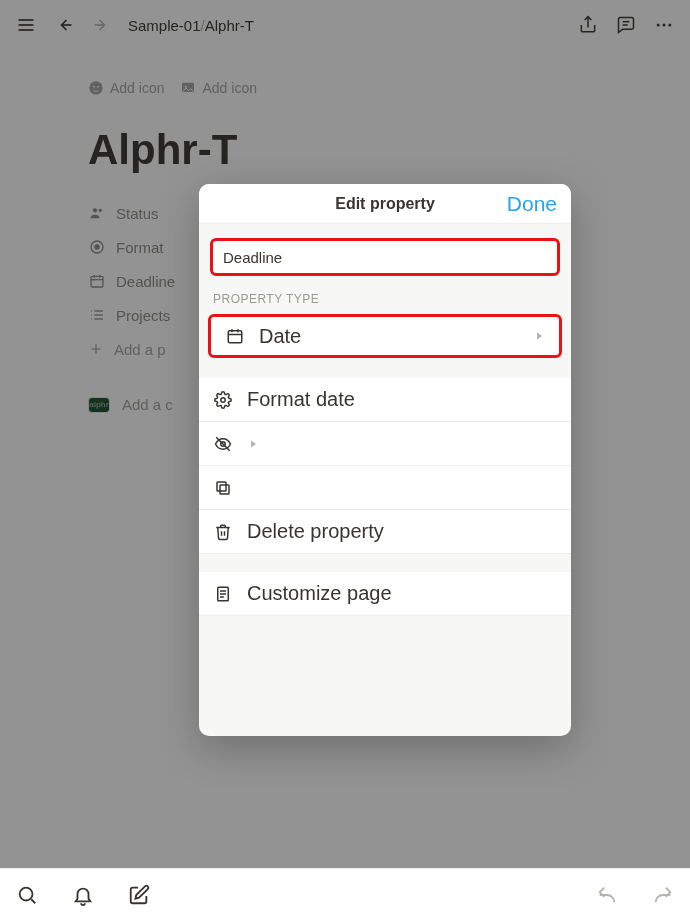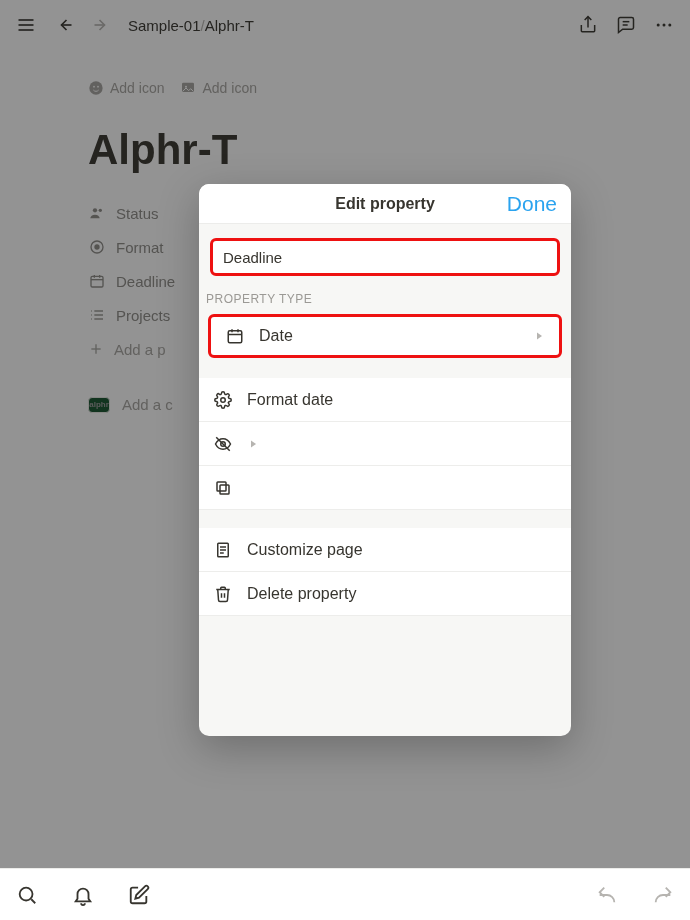--- a/index.html
+++ b/index.html
@@ -25,22 +25,22 @@
     .avatar{width:22px;height:16px;border-radius:4px;background:#14532d;border:1px solid #e8e7e4;display:flex;align-items:center;justify-content:center;font-size:8px;color:#999;font-weight:600;}
     
     .scrim{position:absolute;inset:0;background:rgba(15,15,15,0.45);}
     
     .sheet{position:absolute;left:159px;top:184px;width:372px;height:552px;background:#f7f7f5;border-radius:10px;box-shadow:0 12px 40px rgba(0,0,0,.25);overflow:hidden;display:flex;flex-direction:column;margin-left:40px;}
     .sheet-head{height:40px;background:#fff;display:flex;align-items:center;justify-content:center;position:relative;border-bottom:1px solid #ececea;}
     .sheet-title{font-size:16px;font-weight:600;color:#37352f;}
     .sheet-done{position:absolute;right:14px;top:0;height:40px;display:flex;align-items:center;color:#2aa3ef;font-size:21px;cursor:pointer;}
     .name-wrap{padding:14px 11px 10px;}
     .name-field{width:100%;height:38px;border:3px solid #e11;border-radius:6px;background:#fff;padding:0 10px;font-size:15px;color:#37352f;outline:none;}
-    .section-label{font-size:12px;letter-spacing:.04em;color:#9b9995;padding:6px 7px 8px;font-weight:500;}
-    .row{height:44px;background:#fff;border-top:1px solid #ededeb;border-bottom:1px solid #ededeb;display:flex;align-items:center;padding:0 14px;gap:14px;font-size:16px;color:#37352f;cursor:pointer;}
+    .section-label{font-size:12px;letter-spacing:.04em;color:#9b9995;padding:6px 14px 8px;font-weight:500;}
+    .row{height:44px;background:#fff;border-top:1px solid #ededeb;border-bottom:1px solid #ededeb;display:flex;align-items:center;padding:0 14px;gap:14px;font-size:20px;color:#37352f;cursor:pointer;}
     .row + .row{border-top:none;}
     .row.group-gap-top{margin-top:20px;}
     .row.customize-gap{margin-top:18px;}
     .row.hlred{border:3px solid #e11;border-radius:6px;margin:0 9px;width:calc(100% - 18px);height:44px;}
     .row-ic{width:20px;height:20px;display:flex;align-items:center;justify-content:center;color:#37352f;flex:none;}
     .row-lbl{flex:1;}
     .chev{color:#b6b4b0;}
     
     .bottombar{position:absolute;left:0;right:0;bottom:0;height:52px;border-top:1px solid #ececea;background:#fff;display:flex;align-items:center;padding:0 14px;gap:30px;}
     .bottombar .bspacer{flex:1;}
@@ -236,43 +236,43 @@
       </span>
     </div>
     <div class="row">
       <span class="row-ic">
         <svg width="18" height="18" viewBox="0 0 24 24" fill="none" stroke="currentColor" stroke-width="2">
             <rect x="8" y="8" width="12" height="12" rx="1"></rect>
             <rect x="4" y="4" width="12" height="12" rx="1"></rect>
           </svg>
       </span>
     </div>
+    <div class="row">
+      <span class="row-ic">
+        <svg width="18" height="18" viewBox="0 0 24 24" fill="none" stroke="currentColor" stroke-width="2">
+            <polyline points="3 6 5 6 21 6"></polyline>
+            <path d="M19 6l-1 14a2 2 0 01-2 2H8a2 2 0 01-2-2L5 6"></path>
+            <path d="M10 11v6M14 11v6"></path>
+            <path d="M9 6V4a1 1 0 011-1h4a1 1 0 011 1v2"></path>
+          </svg>
+      </span>
+      <span class="row-lbl">Delete property</span>
+    </div>
+
     <div class="row customize-gap">
       <span class="row-ic">
         <svg width="18" height="18" viewBox="0 0 24 24" fill="none" stroke="currentColor" stroke-width="2">
             <rect x="5" y="3" width="14" height="18" rx="1"></rect>
             <line x1="8" y1="8" x2="16" y2="8"></line>
             <line x1="8" y1="12" x2="16" y2="12"></line>
             <line x1="8" y1="16" x2="13" y2="16"></line>
           </svg>
       </span>
       <span class="row-lbl">Customize page</span>
     </div>
-
-    <div class="row">
-      <span class="row-ic">
-        <svg width="18" height="18" viewBox="0 0 24 24" fill="none" stroke="currentColor" stroke-width="2">
-            <polyline points="3 6 5 6 21 6"></polyline>
-            <path d="M19 6l-1 14a2 2 0 01-2 2H8a2 2 0 01-2-2L5 6"></path>
-            <path d="M10 11v6M14 11v6"></path>
-            <path d="M9 6V4a1 1 0 011-1h4a1 1 0 011 1v2"></path>
-          </svg>
-      </span>
-      <span class="row-lbl">Delete property</span>
-    </div>
   </div>
 
   <div class="bottombar">
     <div class="icon-btn">
       <svg width="22" height="22" viewBox="0 0 24 24" fill="none" stroke="currentColor" stroke-width="2">
           <circle cx="11" cy="11" r="7"></circle>
           <line x1="21" y1="21" x2="16.65" y2="16.65"></line>
         </svg>
     </div>
     <div class="icon-btn">

